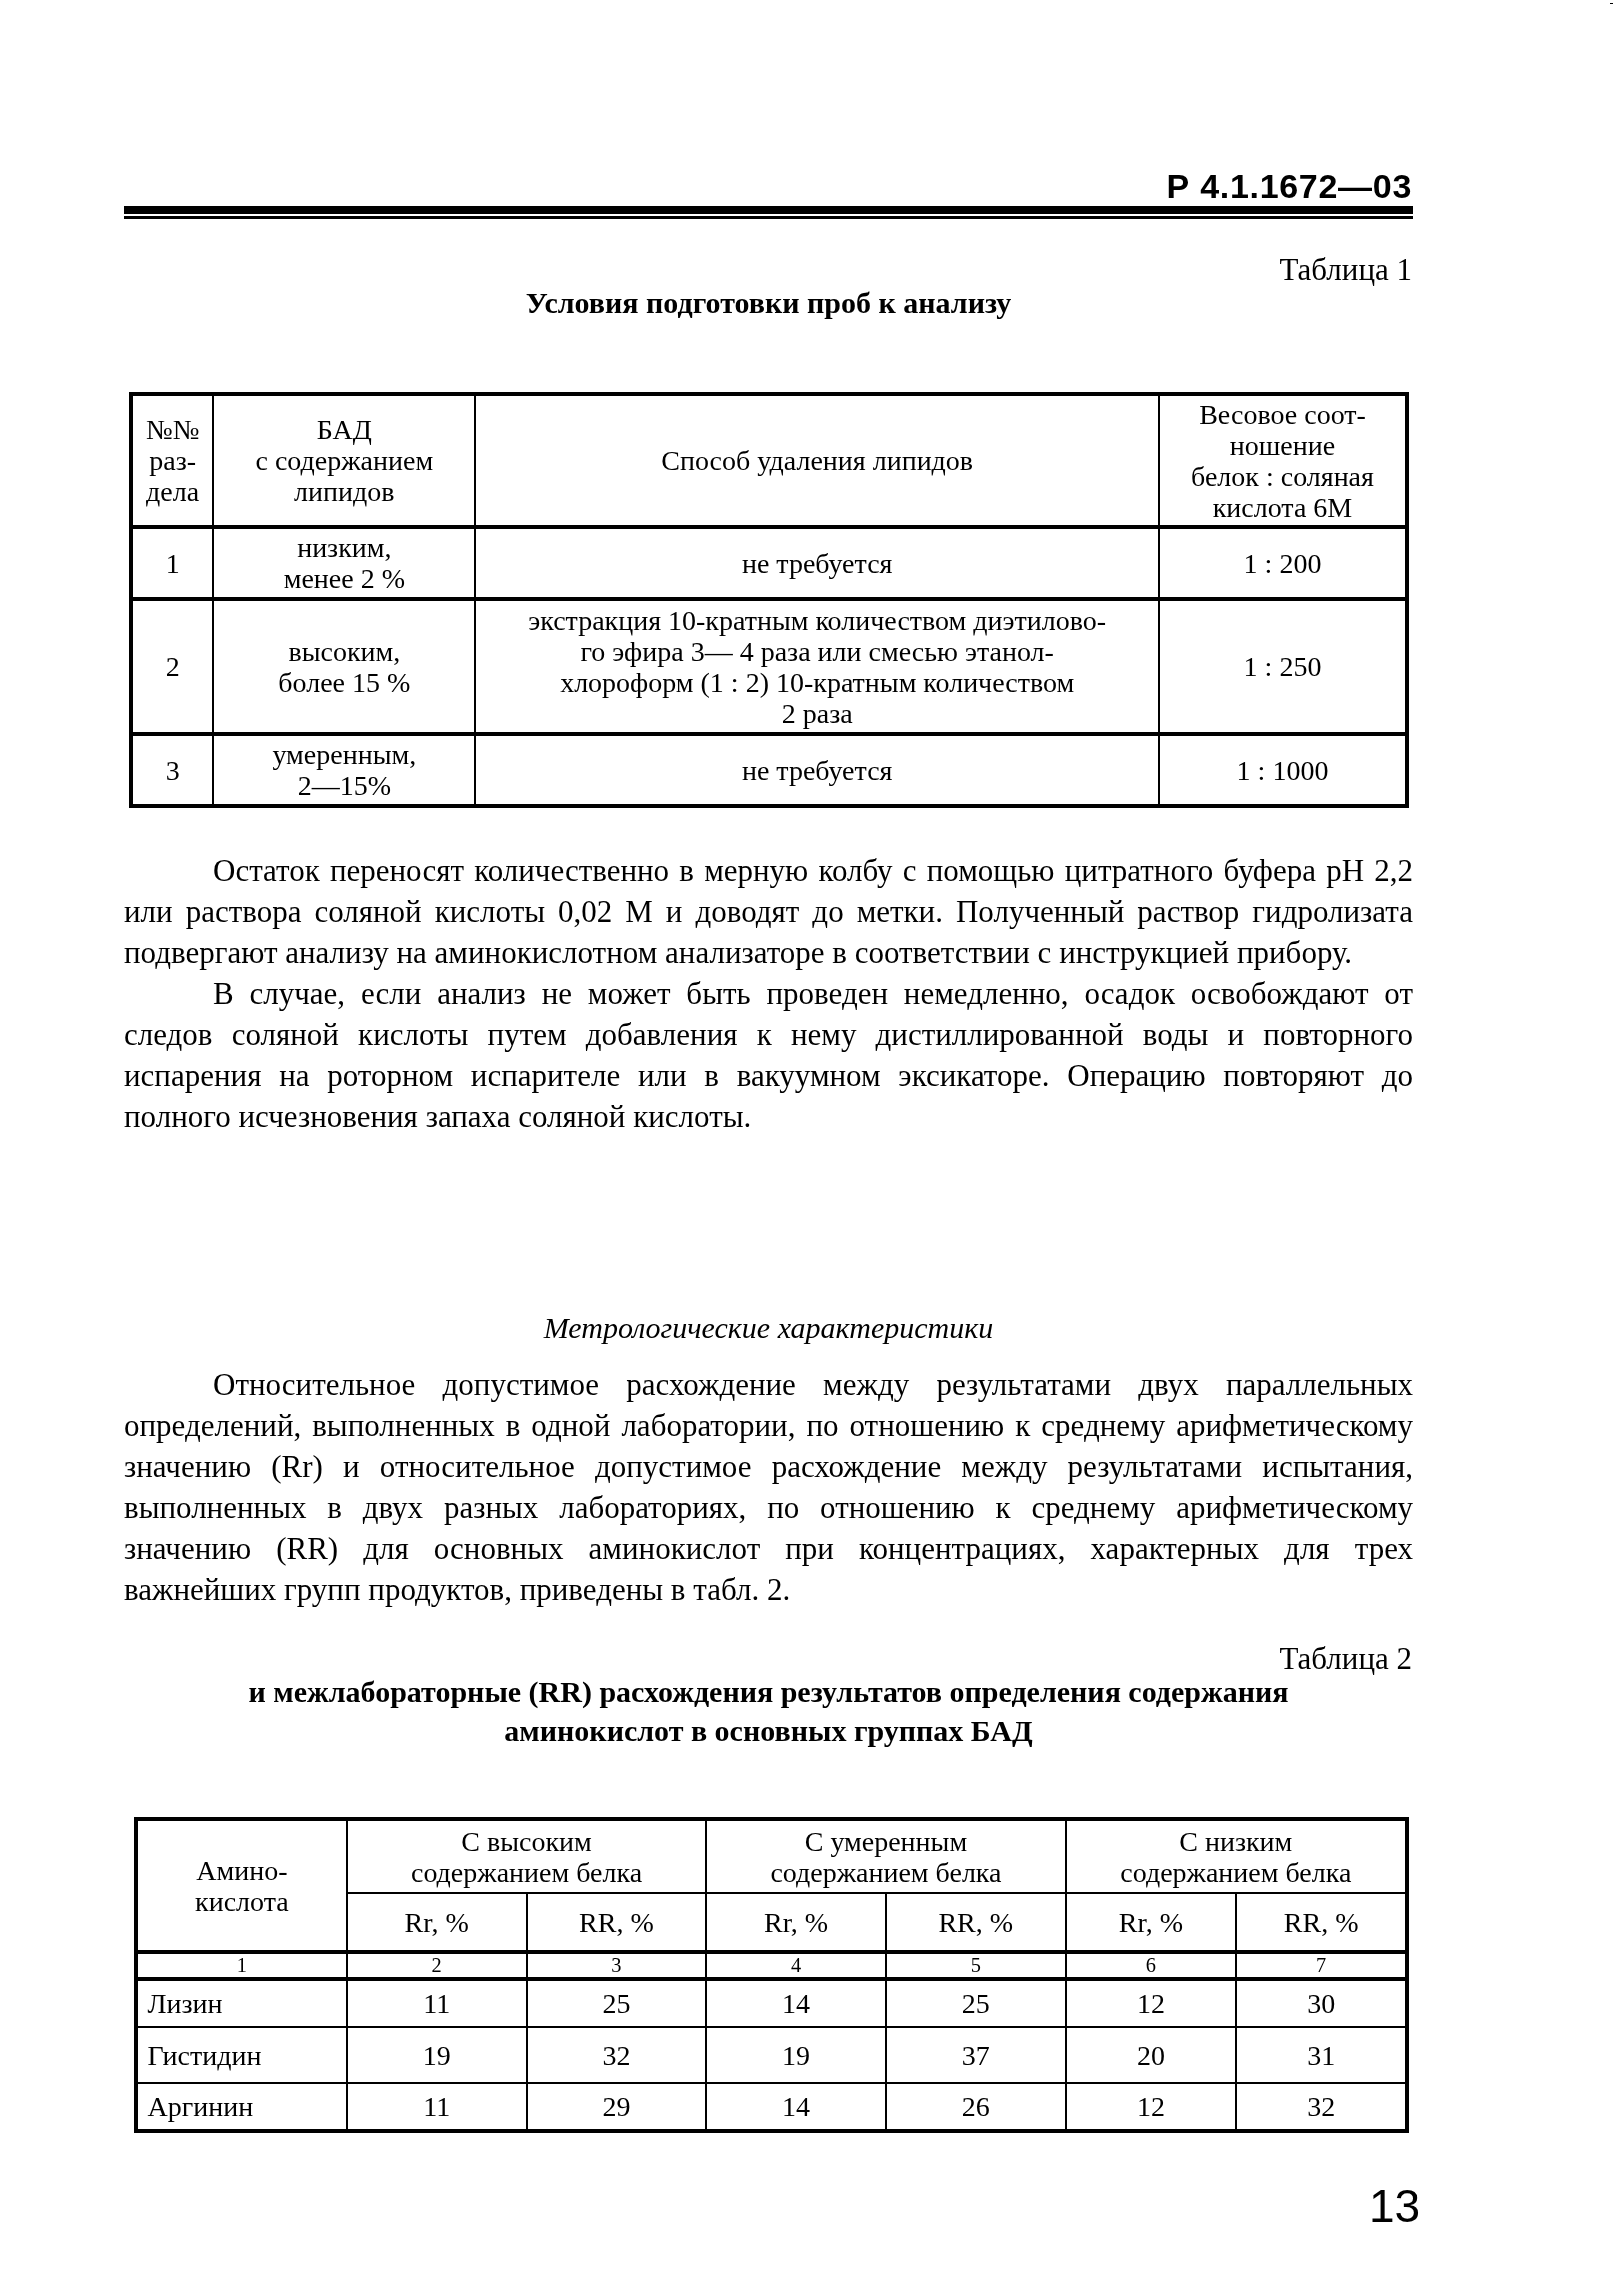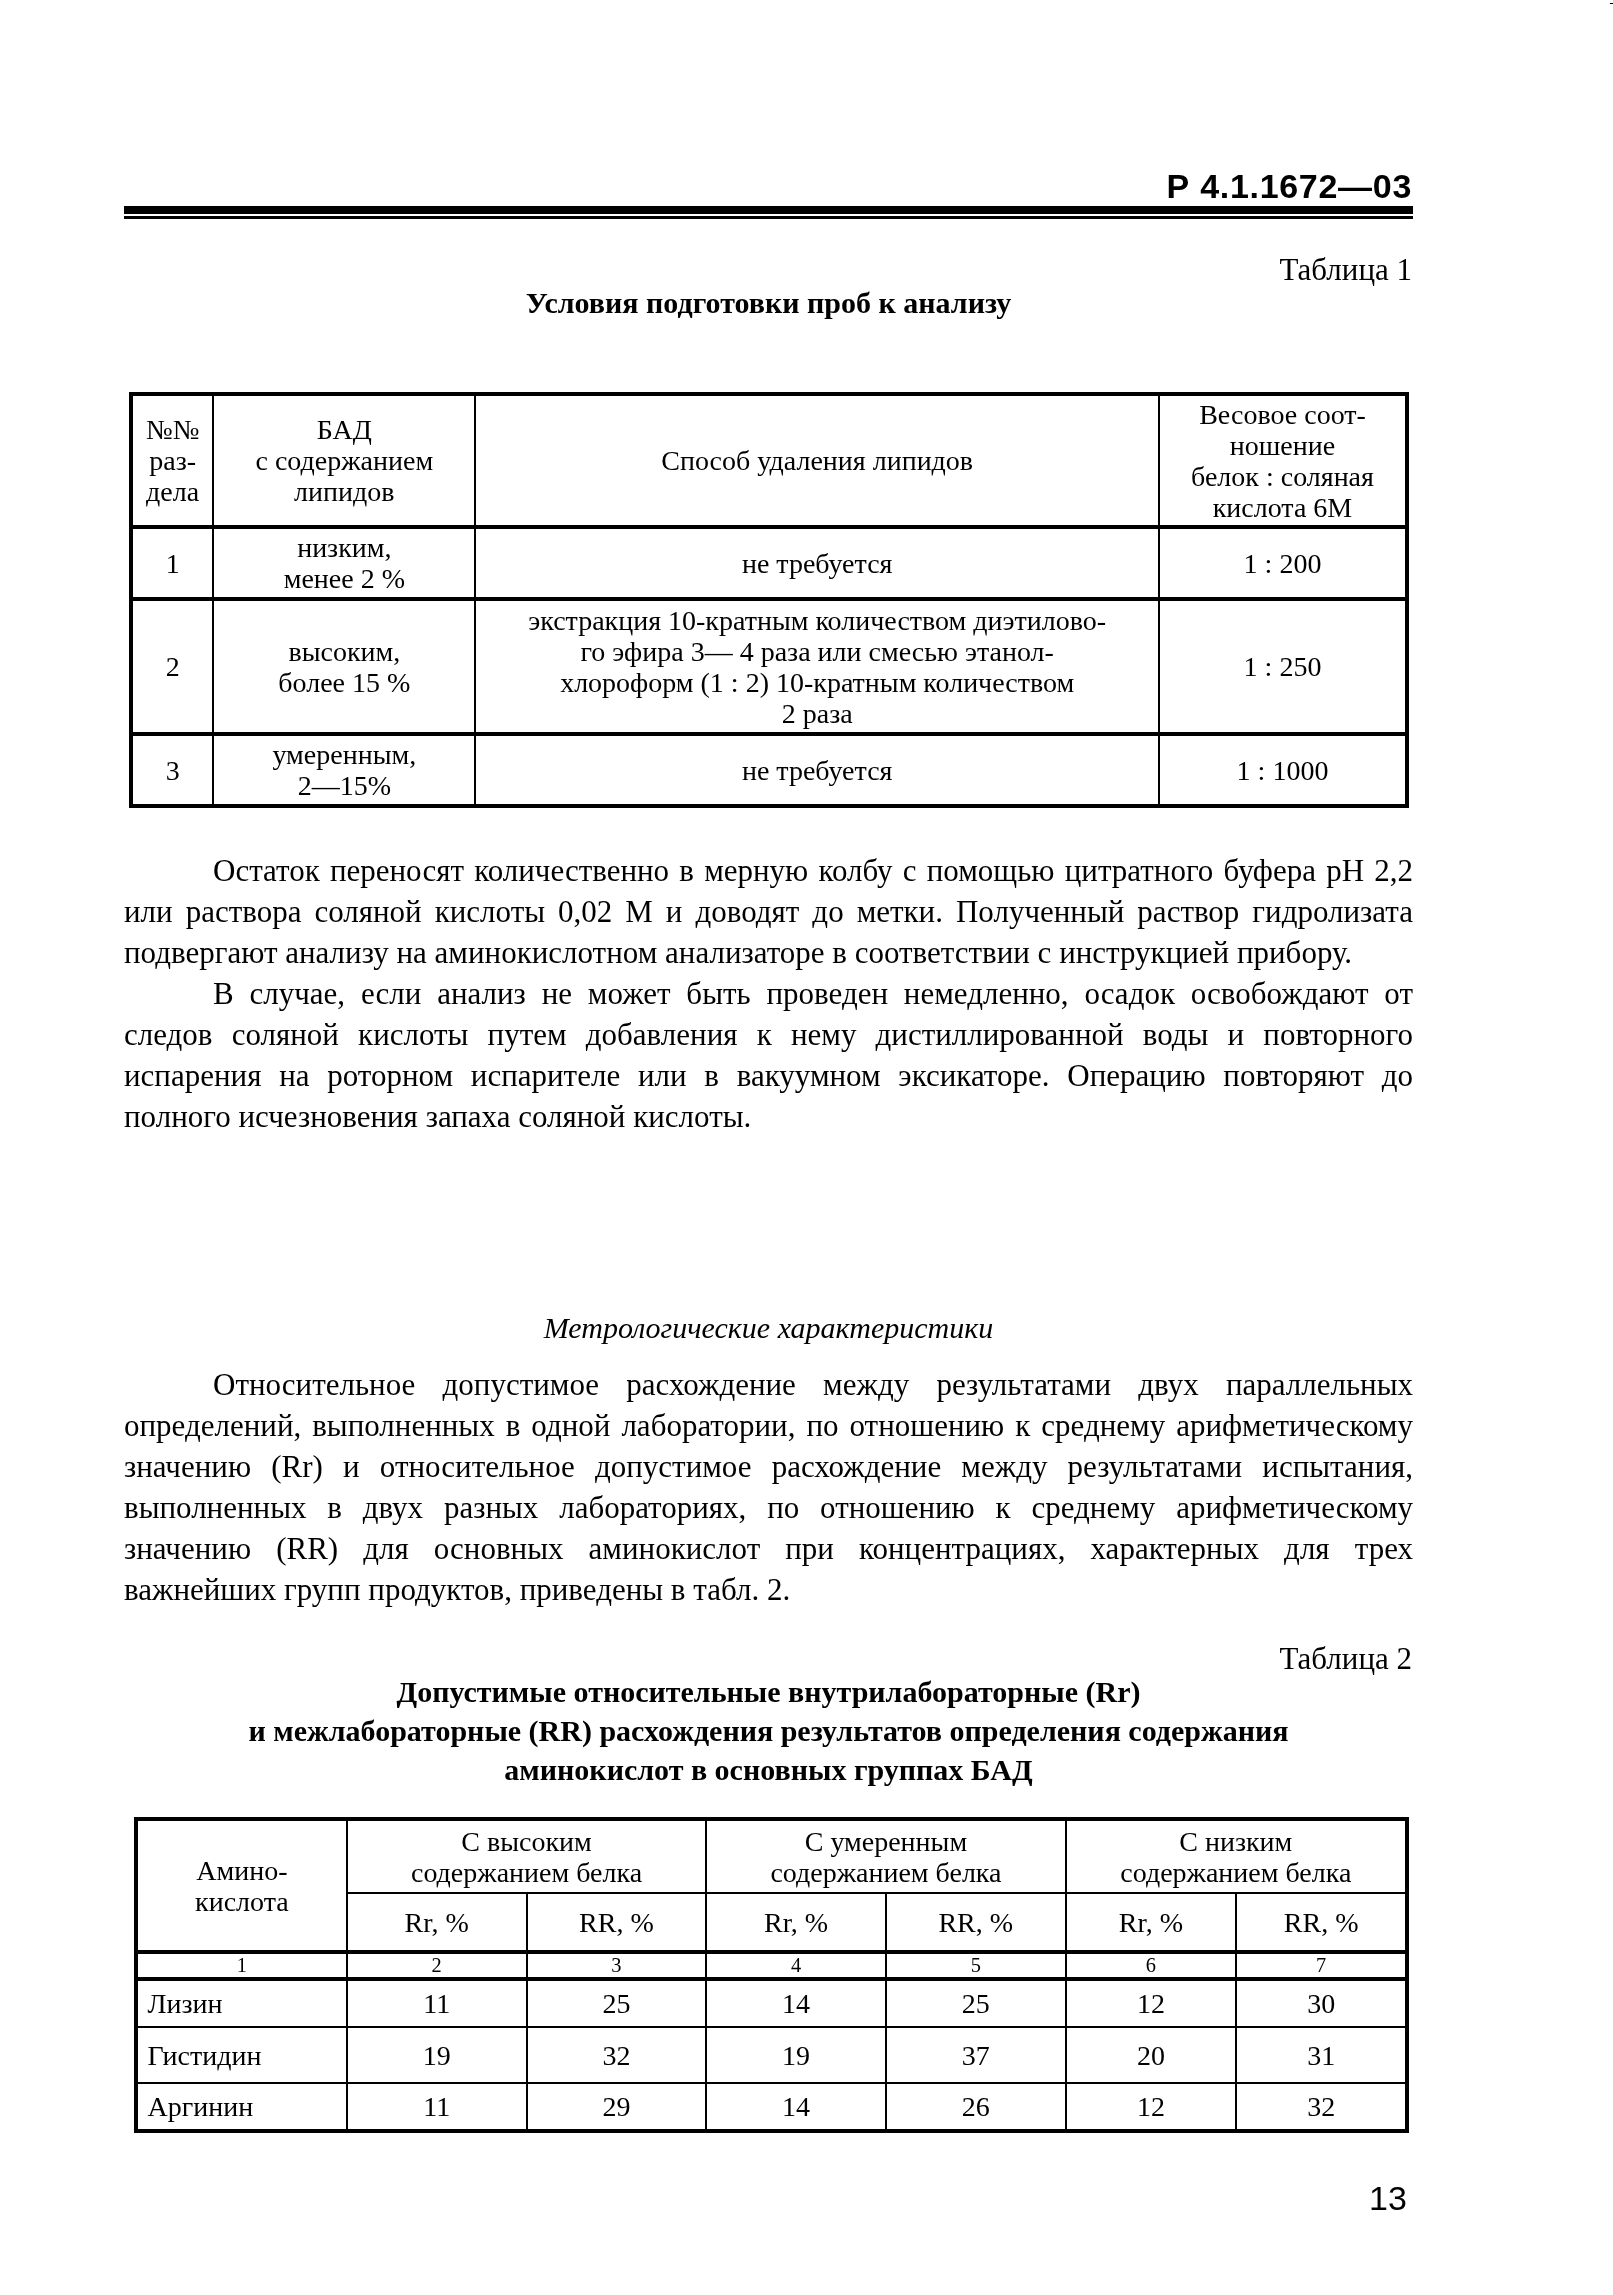--- a/index.html
+++ b/index.html
@@ -14,21 +14,21 @@
   table.t1 { left: 129px; top: 392px; width: 1280px; border: 4.8px solid #000; }
   table.t2 { left: 134px; top: 1817px; width: 1275px; border: 4.8px solid #000; }
   td, th { border: 2px solid #000; text-align: center; vertical-align: middle; font-weight: normal; padding: 0 5.4px; }
   .thick-bottom { border-bottom: 4.8px solid #000; }
   .thick-top td { border-top: 4.8px solid #000; }
   .left { text-align: left; padding-left: 9.5px; }
   .colnum { font-size: 20.4px; line-height: 23px; height: 23px; }
   .para { left: 124px; width: 1289px; font-size: 31px; line-height: 41px; text-align: justify; }
   .para p { margin: 0; text-indent: 89px; }
   .italic-heading { left: 124px; width: 1289px; text-align: center; font-style: italic; font-size: 30px; }
-  .page-num { left: 1369px; top: 2179px; font-family: "Liberation Sans", "DejaVu Sans", sans-serif; font-size: 34px; }
+  .page-num { left: 1369px; top: 2179px; font-family: "Liberation Sans", "DejaVu Sans", sans-serif; font-size: 46px; }
   .corner-mark { left: 1610px; top: 2.7px; width: 2.7px; height: 1.4px; background: #000; }
 </style>
 </head>
 <body>
 
 <div class="abs corner-mark"></div>
 
 <div class="abs doc-code">Р 4.1.1672—03</div>
 <div class="abs rule-thick"></div>
 <div class="abs rule-thin"></div>
@@ -106,21 +106,20 @@
 </div>
 
 <div class="abs italic-heading" style="top:1311px;">Метрологические характеристики</div>
 
 <div class="abs para" style="top:1364px;">
   <p>Относительное допустимое расхождение между результатами двух параллельных определений, выполненных в одной лаборатории, по отношению к среднему арифметическому значению (Rr) и относительное допустимое расхождение между результатами испытания, выполненных в двух разных лабораториях, по отношению к среднему арифметическому значению (RR) для основных аминокислот при концентрациях, характерных для трех важнейших групп продуктов, приведены в табл. 2.</p>
 </div>
 
 <div class="abs table-label" style="top:1641px;">Таблица 2</div>
 <div class="abs table-title" style="top:1672px;">
-  <div>Допустимые относительные внутрилабораторные (Rr)</div>
   <div>и межлабораторные (RR) расхождения результатов определения содержания</div>
   <div>аминокислот в основных группах БАД</div>
 </div>
 
 <table class="t2">
   <colgroup>
     <col style="width:210px">
       <col style="width:179px">
       <col style="width:179px">
       <col style="width:179px">

